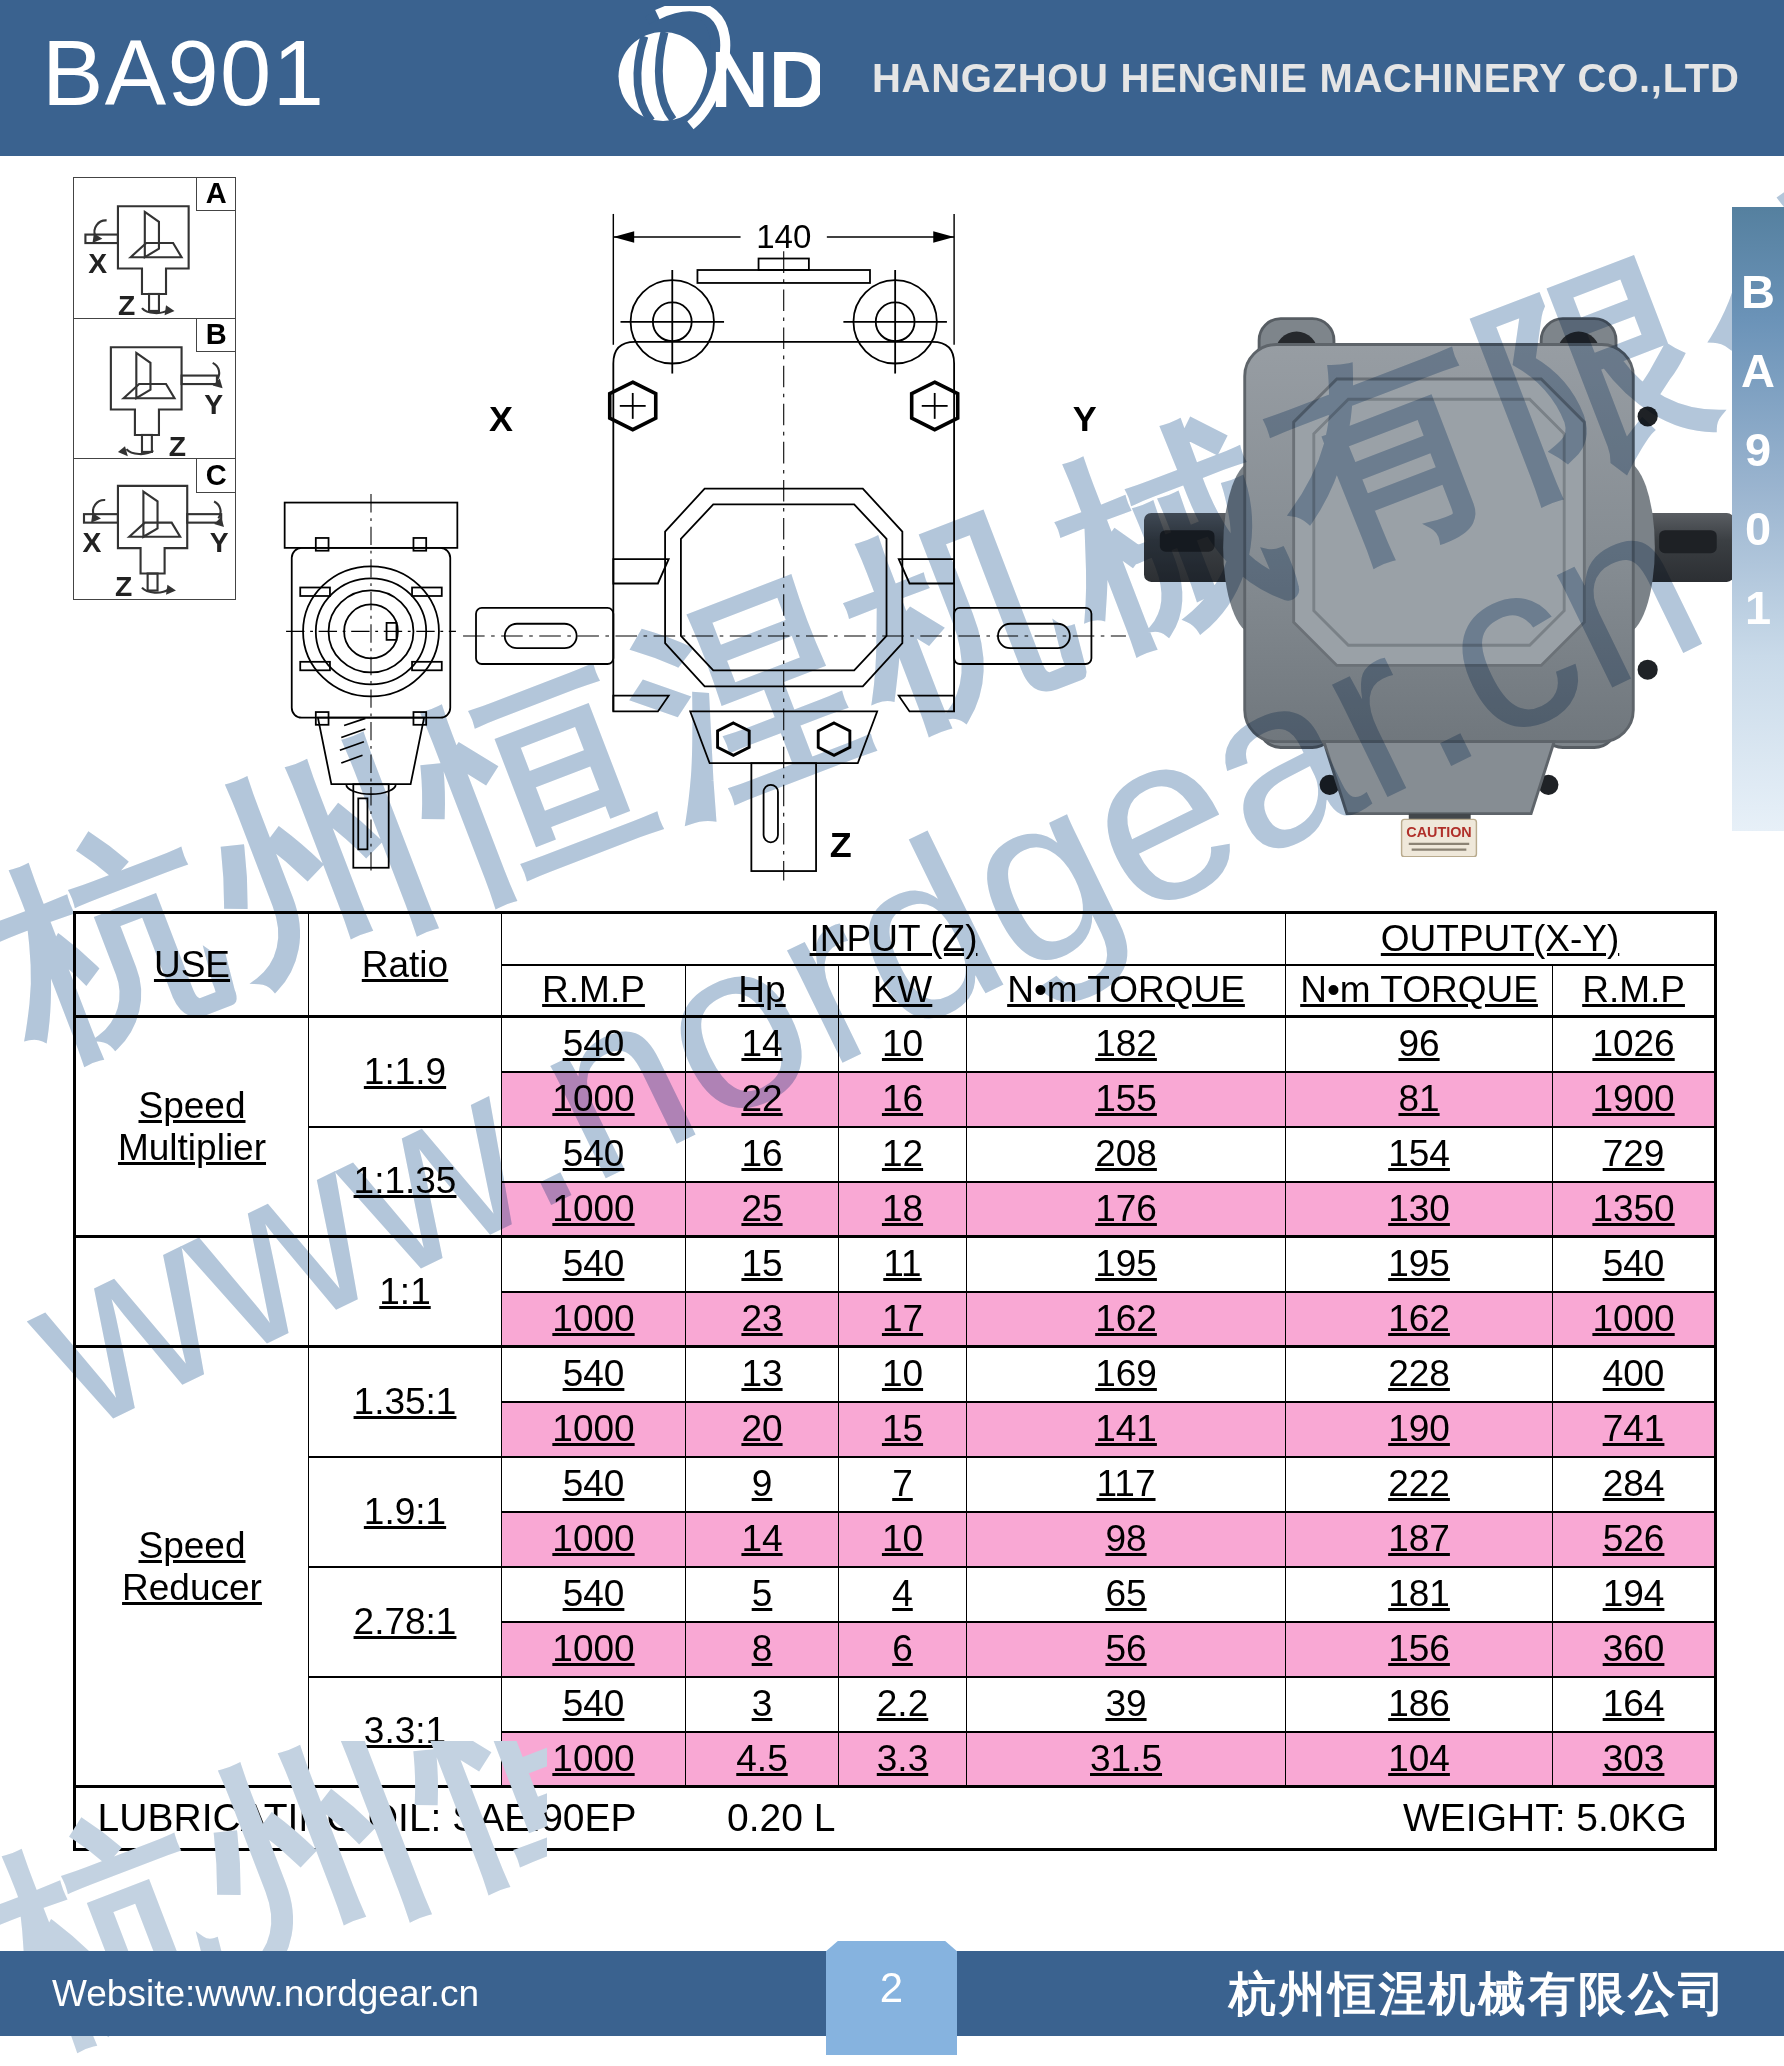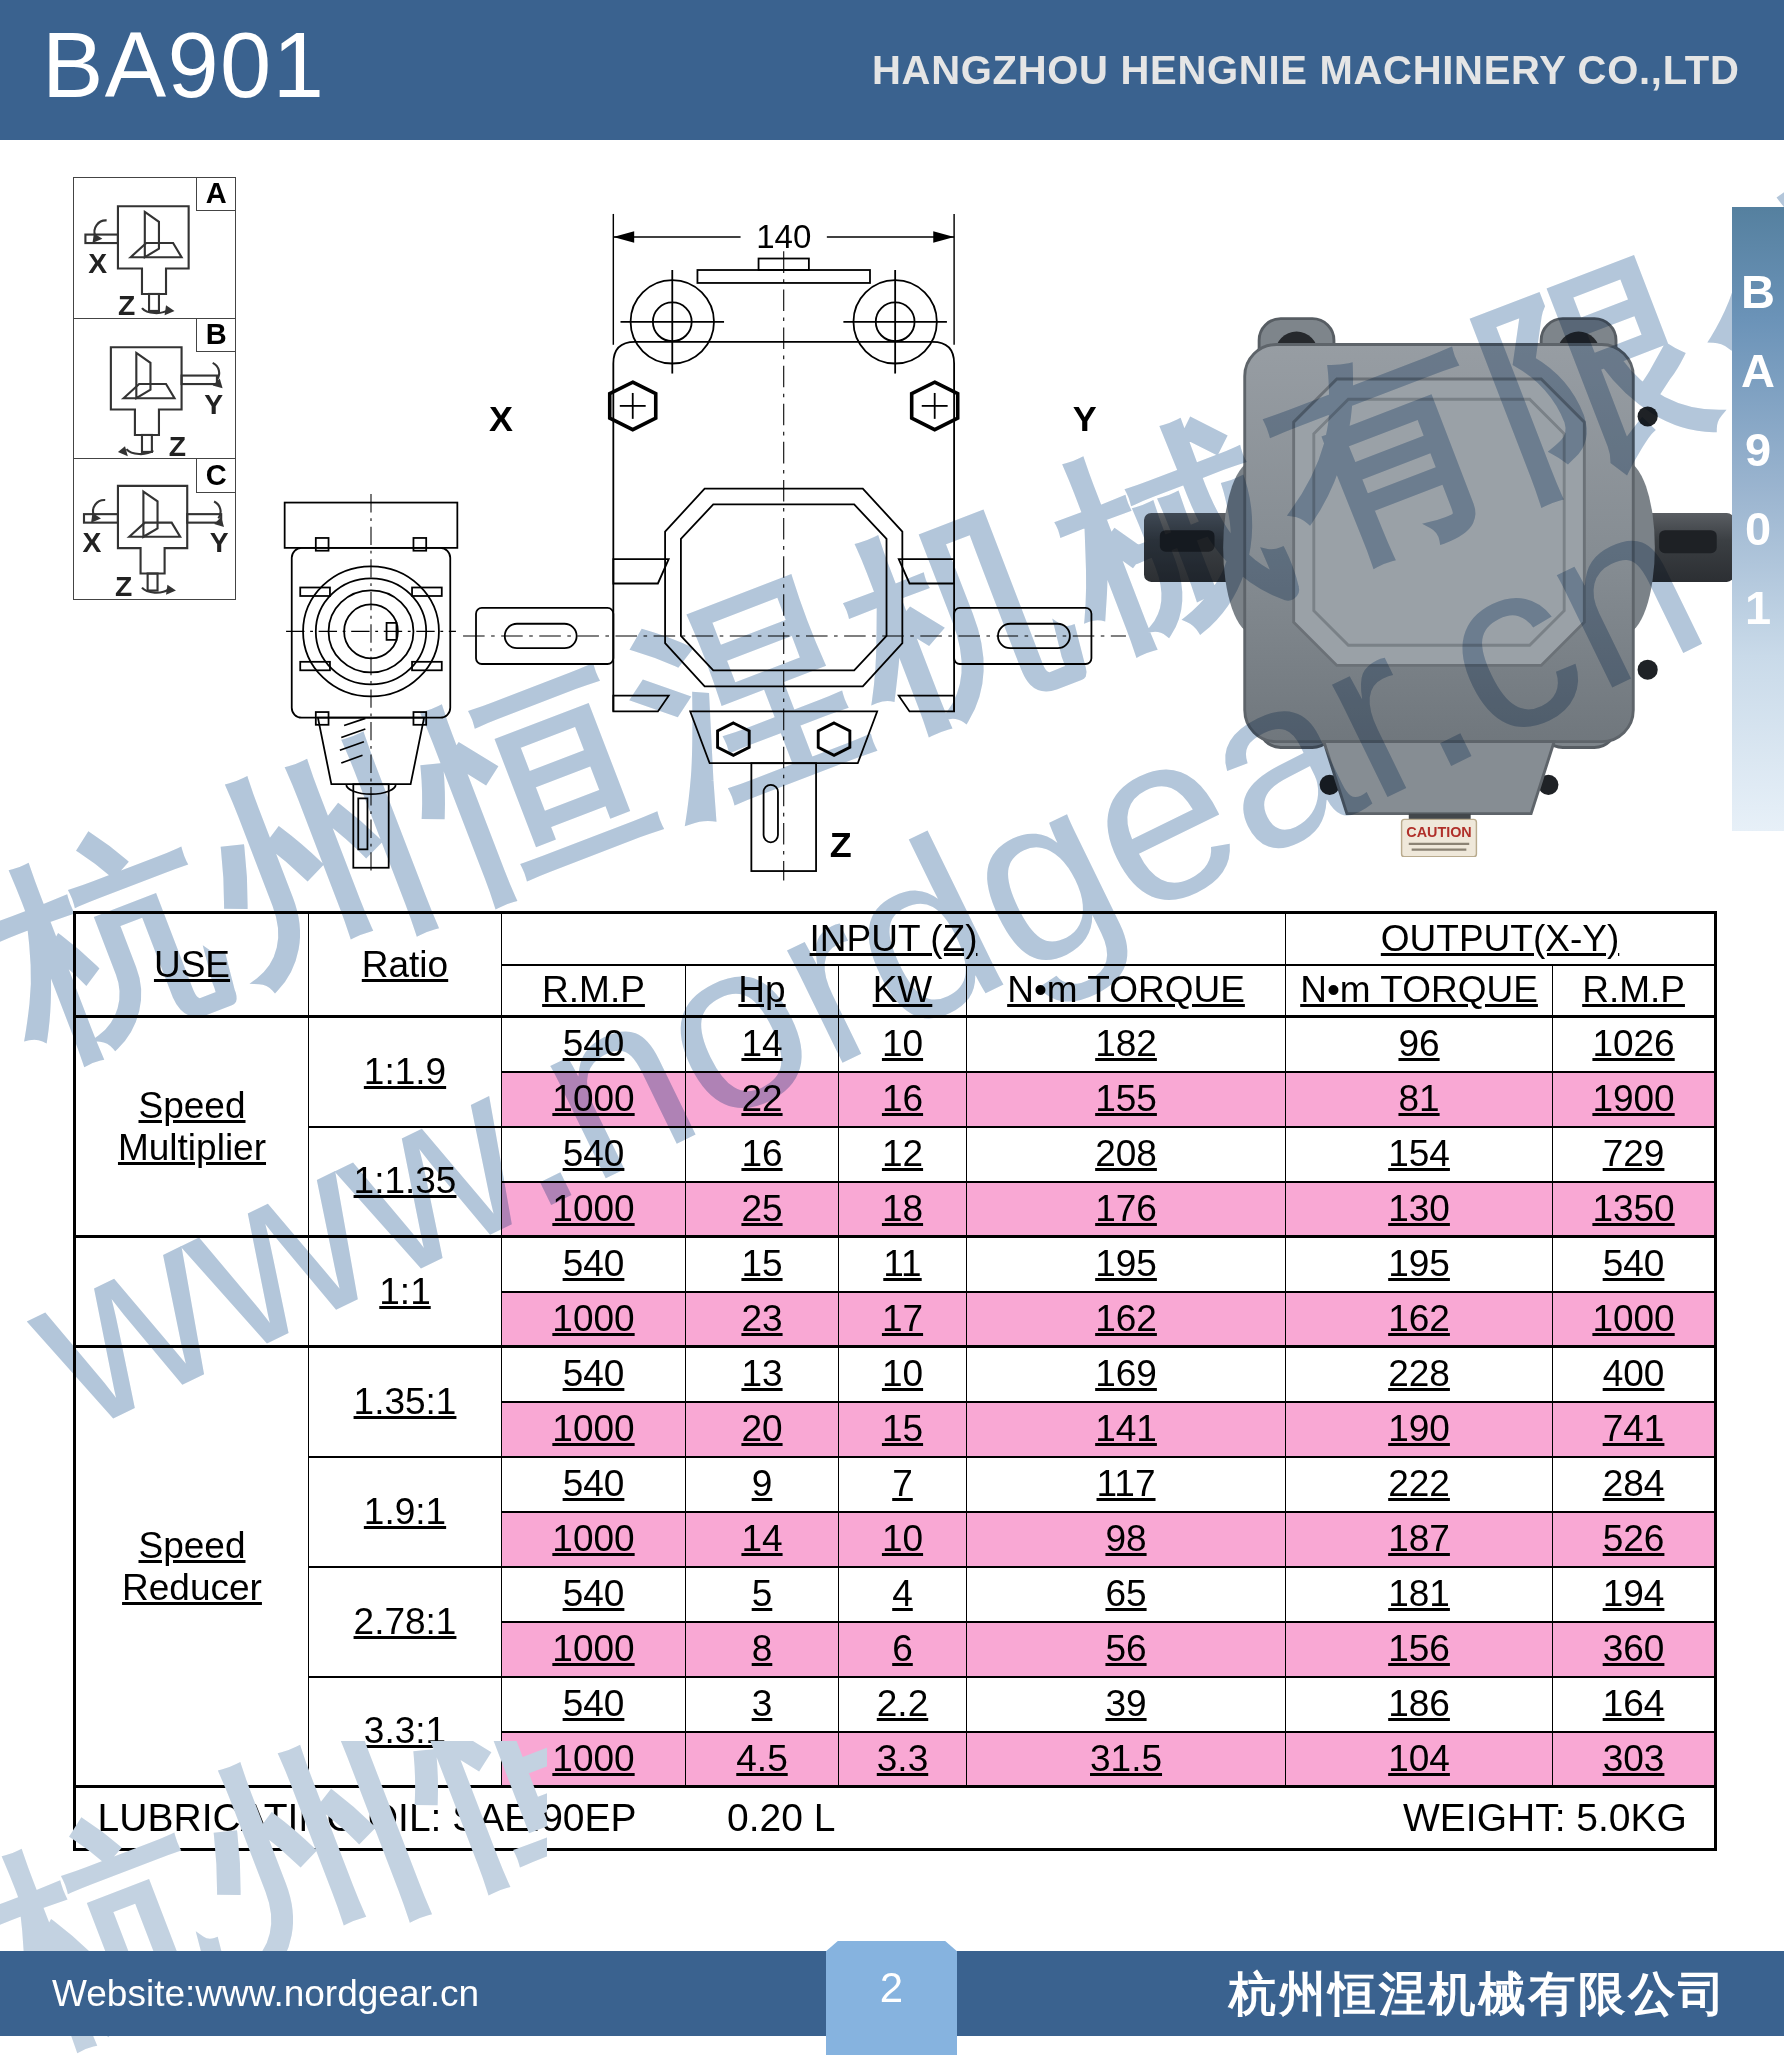--- a/index.html
+++ b/index.html
@@ -1,20 +1,20 @@
 <!DOCTYPE html>
 <html style="font-size:11.5px"><head>
 <meta charset="utf-8">
 <style>
   html,body{margin:0;padding:0;background:#fff;}
   #page{position:relative;width:1784px;height:2066px;background:#ffffff;overflow:hidden;
         font-family:"Liberation Sans",sans-serif;}
 
   
-  .topbar{position:absolute;left:0;top:0;width:1784px;height:140px;background:#3a628f;z-index:60;}
+  .topbar{position:absolute;left:0;top:0;width:1784px;height:156px;background:#3a628f;z-index:60;}
   .model-title{position:absolute;left:42px;top:50%;transform:translateY(-54%);
      color:#fff;font-size:92px;font-weight:400;letter-spacing:1.4px;}
   .logo{position:absolute;left:604px;top:5.8px;}
   .company-name{position:absolute;left:872px;top:50%;transform:translateY(-50%);
      color:#e5e5e5;font-size:40px;font-weight:700;letter-spacing:0.7px;white-space:nowrap;}
 
   
   .side-tab{position:absolute;left:1732px;top:207px;width:52px;height:624px;z-index:45;
      background:linear-gradient(180deg,#55809f 0%,#6b93b8 18%,#9ab4cf 45%,#c9dae9 72%,#e7f0f8 100%);
      display:flex;flex-direction:column;align-items:center;padding-top:45px;box-sizing:border-box;}
@@ -71,20 +71,30 @@
   svg text{font-family:"Liberation Sans",sans-serif;}
   .cjk{font-family:"Liberation Sans","DejaVu Sans",sans-serif;}
 </style>
 </head>
 <body>
 
 <div id="page">
 
   <div class="topbar">
     <div class="model-title">BA901</div>
+    <div class="logo">
+      <svg width="216" height="128" viewBox="0 0 300 178">
+        <circle cx="82" cy="98" r="62" fill="#ffffff"></circle>
+        <path d="M56,42 C40,90 44,134 66,160" stroke="#3a628f" stroke-width="11" fill="none"></path>
+        <path d="M84,36 C70,88 75,132 96,158" stroke="#3a628f" stroke-width="11" fill="none"></path>
+        <path d="M60,20 C120,-14 168,10 150,86 C146,120 132,146 112,162" stroke="#3a628f" stroke-width="12" fill="none"></path>
+        <path d="M74,12 C140,-20 186,16 162,92 C154,126 140,150 120,166" stroke="#ffffff" stroke-width="14" fill="none"></path>
+        <text x="148" y="140" font-size="112" font-weight="700" fill="#ffffff">ND</text>
+      </svg>
+    </div>
     <div class="company-name">HANGZHOU HENGNIE MACHINERY CO.,LTD</div>
   </div>
 
   <div class="side-tab">
     <span>B</span>
     <span>A</span>
     <span>9</span>
     <span>0</span>
     <span>1</span>
   </div>

